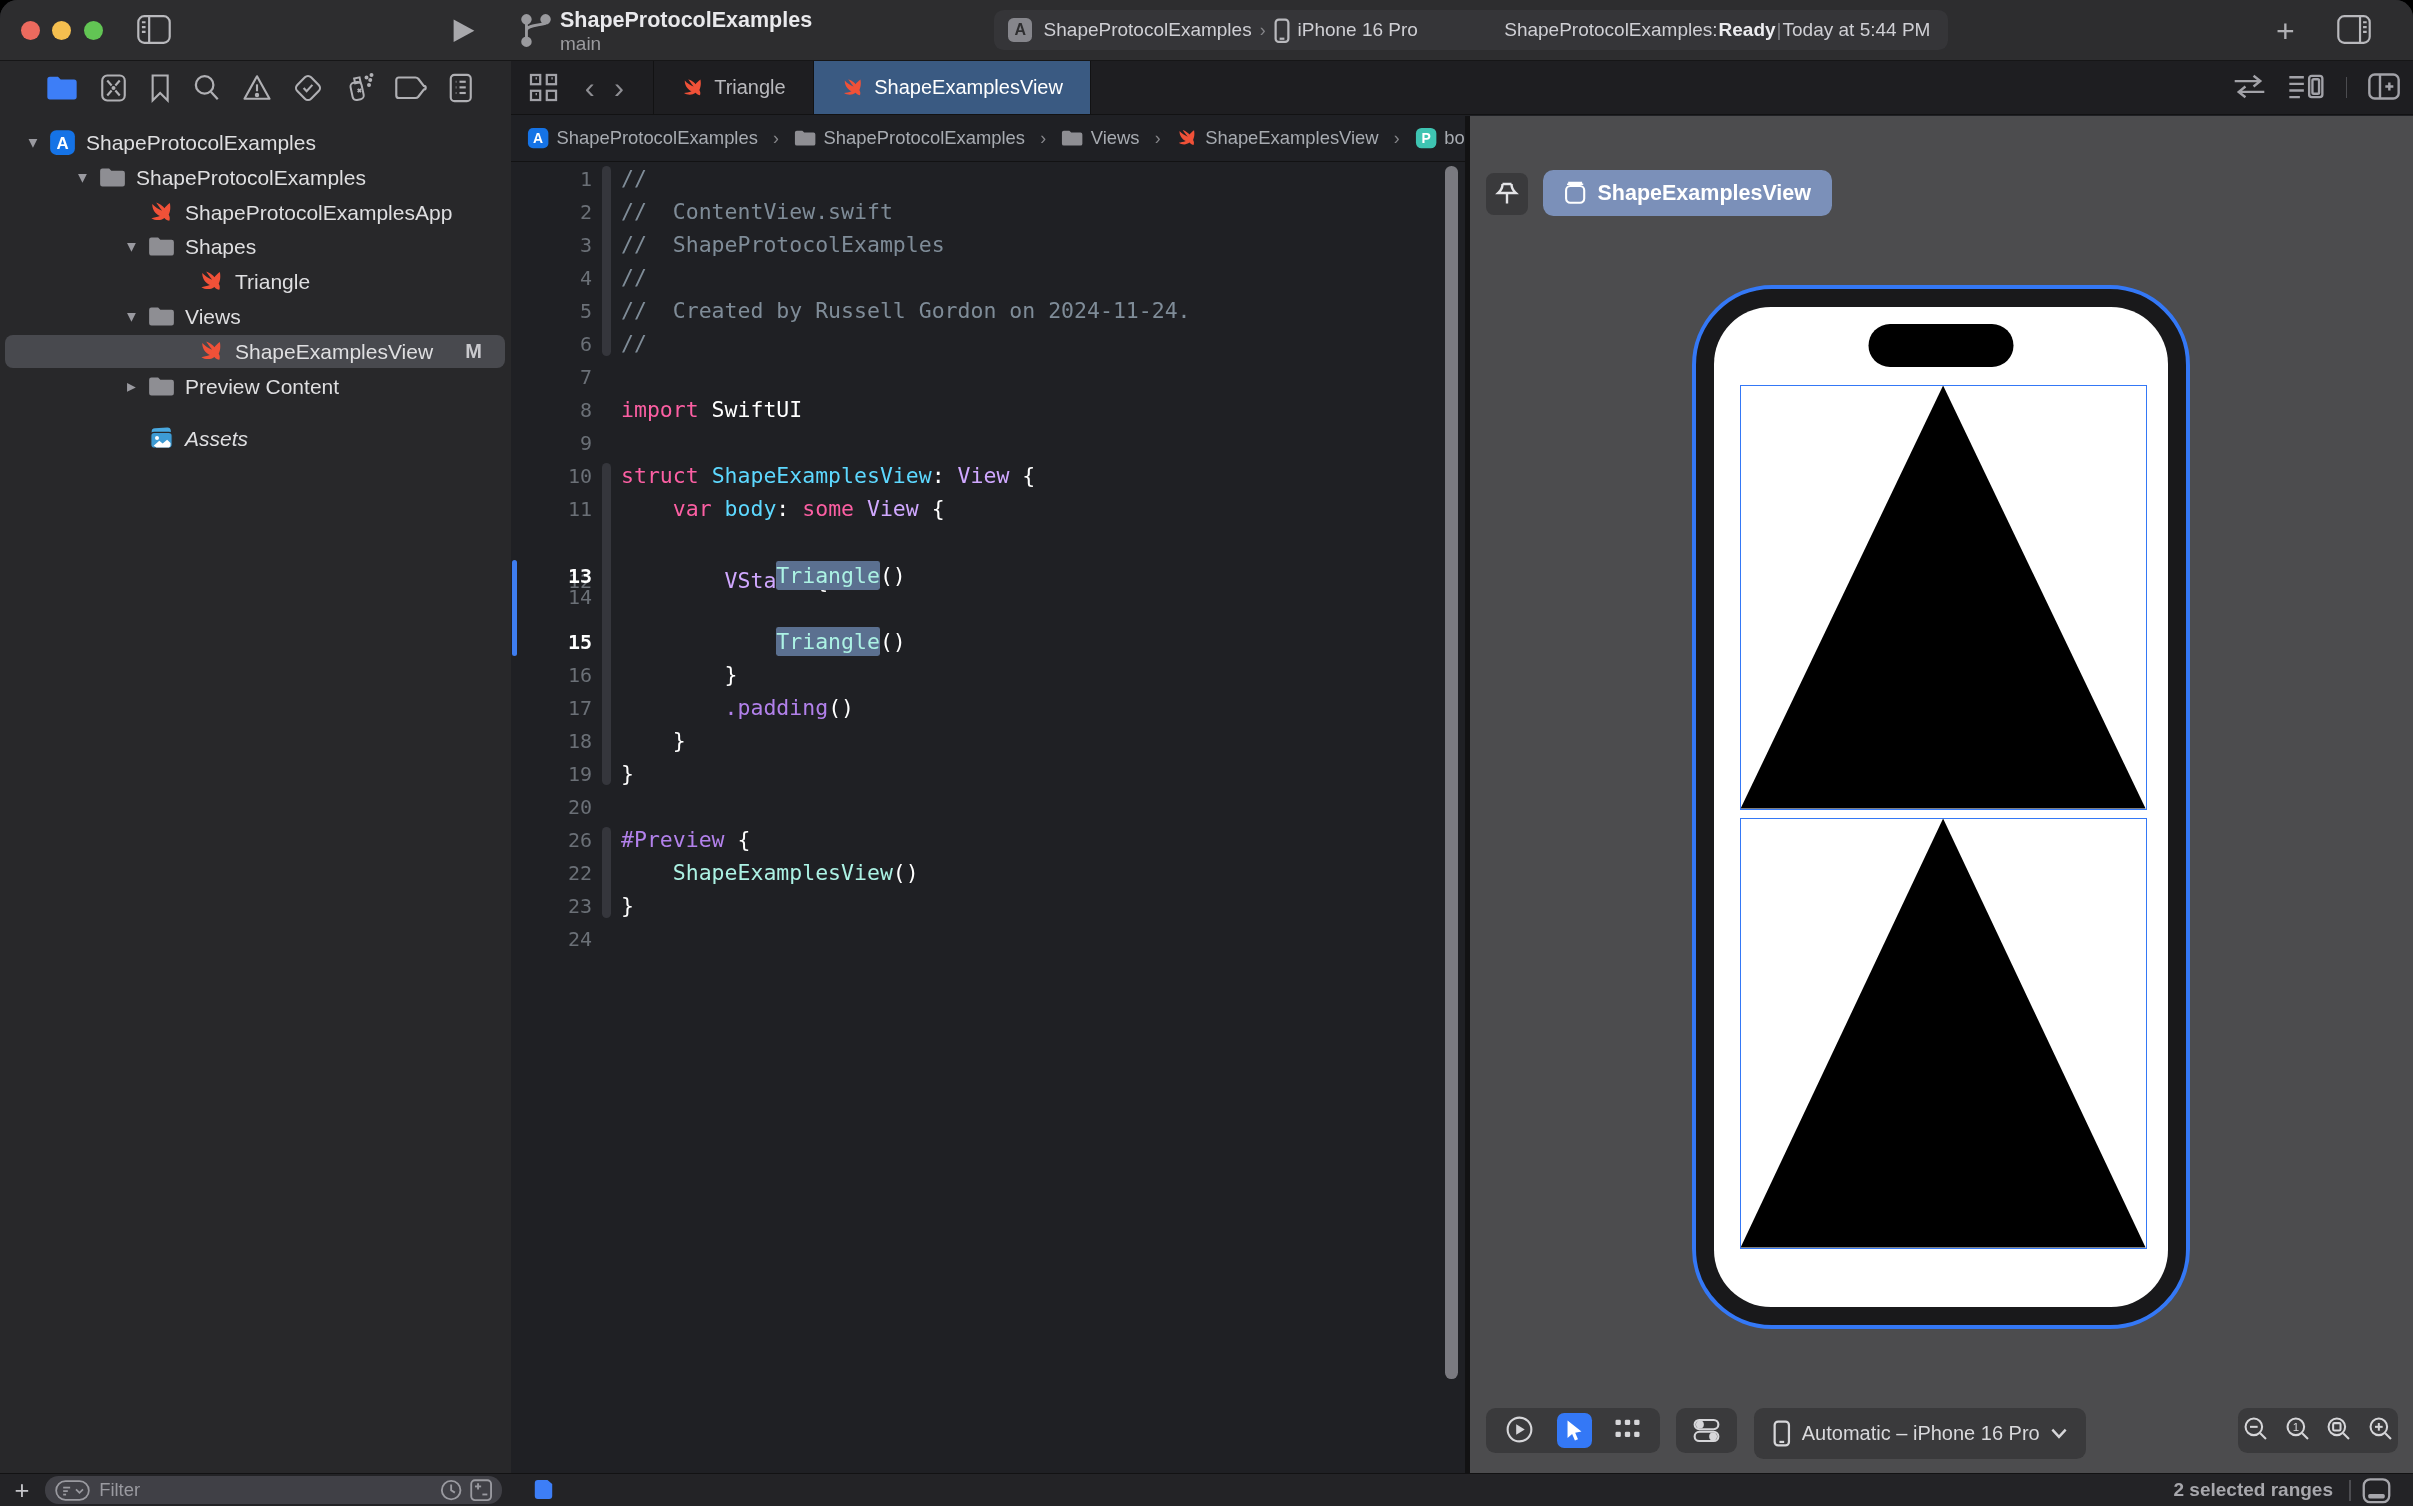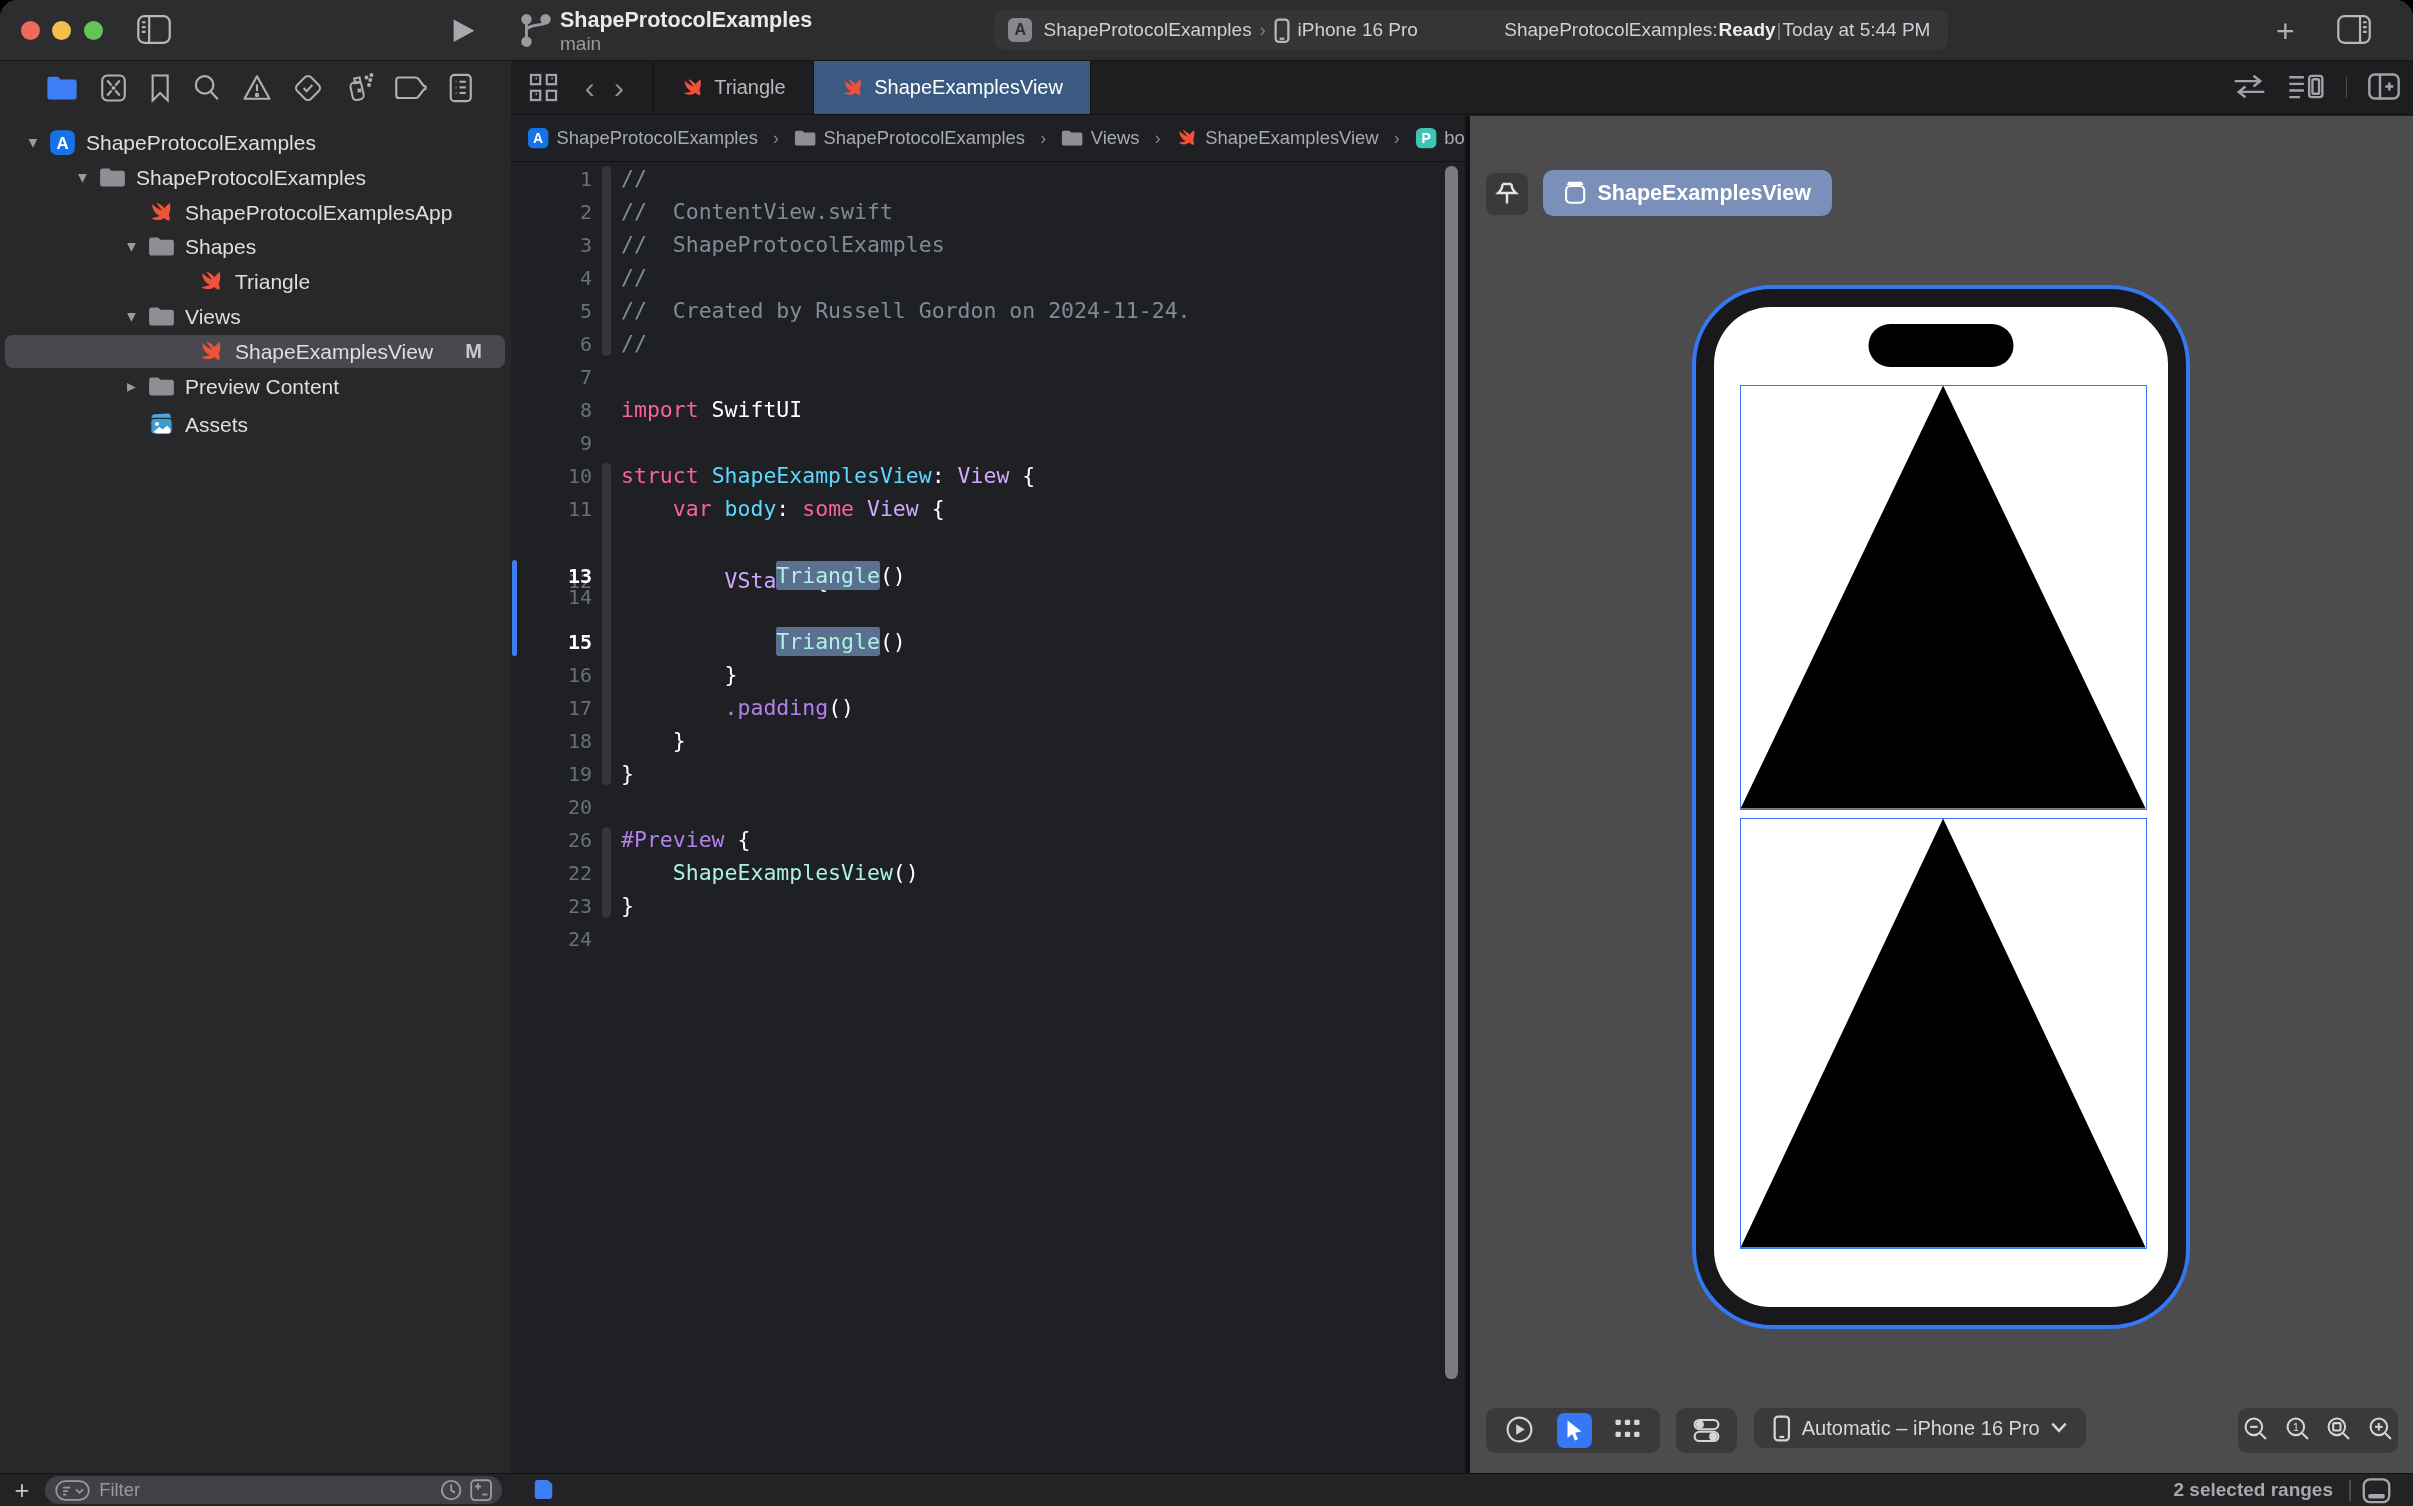--- a/index.html
+++ b/index.html
@@ -269,21 +269,21 @@
           <span class="tree-label" style="left:235px">ShapeExamplesView</span>
           <span class="tree-badge">M</span>
         </div>
         <div class="treerow" style="top: 244px;">
           <span class="tree-chev" style="left:121px">▸</span>
           <span class="tree-icon" style="left:148px"><svg width="27" height="27" viewBox="0 0 24 22">
               <path d="M1 5 a2 2 0 0 1 2-2 h6 l2 2 h10 a2 2 0 0 1 2 2 v10 a2 2 0 0 1-2 2 H3 a2 2 0 0 1-2-2 Z" fill="#8e8e93"></path>
             </svg></span>
           <span class="tree-label" style="left:185px">Preview Content</span>
         </div>
-        <div class="treerow" style="top: 282px;">
+        <div class="treerow" style="top: 296px; font-style: italic;">
           <span class="tree-icon" style="left:148px"><svg width="27" height="27" viewBox="0 0 24 22">
               <rect x="3.5" y="1.5" width="17" height="14" rx="3" fill="#49a8df" transform="rotate(-4 12 8)"></rect>
               <rect x="2.5" y="5.5" width="19" height="14" rx="3" fill="#3d9bd4" stroke="#28282a" stroke-width="1"></rect>
               <circle cx="8" cy="10.5" r="1.8" fill="#fff"></circle>
               <path d="M5 17.5 l5 -4.5 3 2.5 4 -3.5 3 3 v1.5 a2.5 2.5 0 0 1-2.5 2.5 h-10 Z" fill="#fff"></path>
             </svg></span>
           <span class="tree-label" style="left:185px">Assets</span>
         </div>
       </div>
   </div>
@@ -475,21 +475,21 @@
       </span>
     </div>
     <div class="ctl-group" style="left:206px;top:1292px;width:61px;height:45px">
       <svg width="29" height="29" viewBox="0 0 22 22" fill="none" stroke="#d6d6d9" stroke-width="1.6">
         <rect x="2" y="3" width="18" height="7" rx="3.5"></rect>
           <circle cx="6" cy="6.5" r="2.2" fill="#d6d6d9"></circle>
         <rect x="2" y="12" width="18" height="7" rx="3.5"></rect>
           <circle cx="16" cy="15.5" r="2.2" fill="#d6d6d9"></circle>
       </svg>
     </div>
-    <div id="device-pill" style="left:284px;top:1292px;height:40px">
+    <div id="device-pill" style="left:284px;top:1292px;height:51px">
       <svg width="17.6" height="27" viewBox="0 0 11 17" fill="none" stroke="#d6d6d9" stroke-width="1.4">
         <rect x="1" y="1" width="9" height="15" rx="2.2"></rect>
           <line x1="4" y1="13.8" x2="7" y2="13.8"></line>
       </svg>
       <span>Automatic – iPhone 16 Pro</span>
       <svg width="16" height="11.2" viewBox="0 0 12 8" fill="none" stroke="#d6d6d9" stroke-width="1.8">
           <path d="M1 1 L6 6.5 L11 1"></path>
         </svg>
     </div>
     <div class="ctl-group" style="left:768px;top:1292px;width:160px;height:45px;gap:16px">

